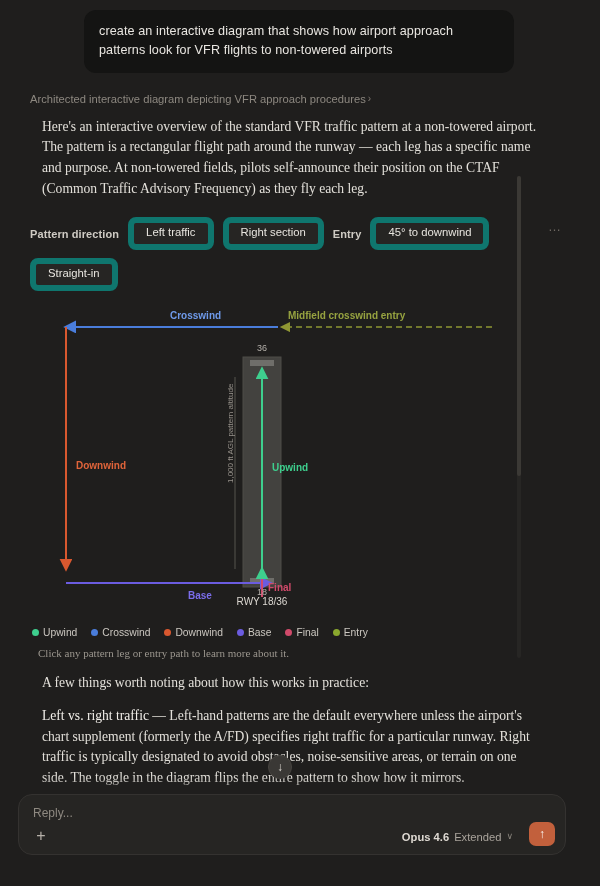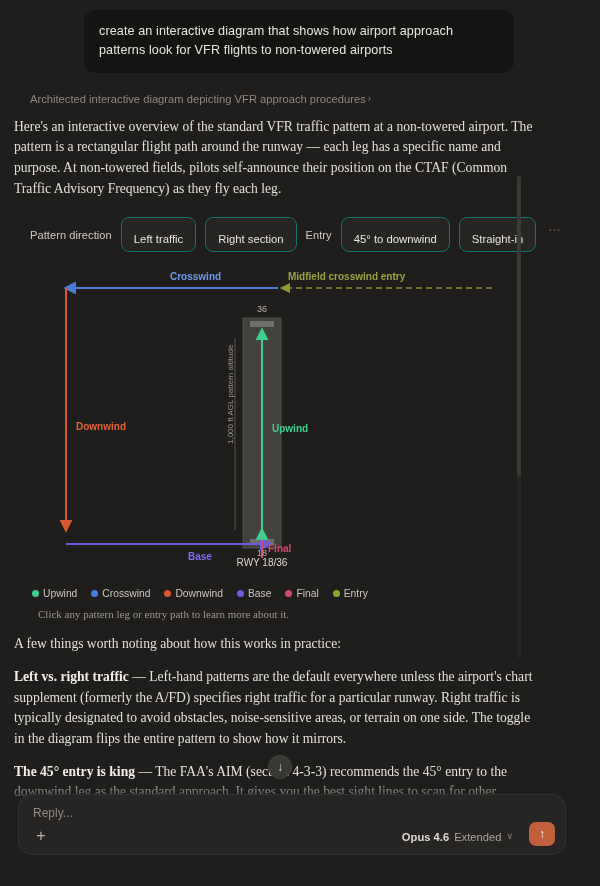--- a/index.html
+++ b/index.html
@@ -28,43 +28,43 @@
   
   .artifact-head {
     display: flex; align-items: center; gap: 2px;
     padding: 20px 0 0 30px;
     color: #8d8880; font-size: 11.2px;
   }
   .artifact-head .chev { font-size: 10px; color: #807a73; }
 
   
   .prose {
-    padding: 12px 40px 0 14px;
+    padding: 12px 40px 0 42px;
     color: #e3e0da;
     font-family: "Liberation Serif", serif;
     font-size: 13.6px;
     line-height: 1.52;
   }
   .prose p { margin: 0 0 12px 0; }
-  .prose b { color: #f2efea; font-weight: bold; }
+  .prose b { color: #f2efea; font-weight: normal; }
 
   
   .chips {
     display: flex; flex-wrap: wrap; align-items: center;
     gap: 8px 9px;
     padding: 6px 30px 0 30px;
     position: relative;
   }
-  .chip-label { color: #cfcbc4; font-size: 11px; font-weight: normal; letter-spacing: .1px; }
+  .chip-label { color: #cfcbc4; font-size: 11px; font-weight: bold; letter-spacing: .1px; }
   .chip {
-    border: 1px solid #0f766e;
+    border: 6px solid #0f766e;
     background: #262523;
     color: #e7e4de;
     border-radius: 8px;
-    padding: 15px 12px 6px 12px;
+    padding: 3px 12px 6px 12px;
     font-size: 11.3px;
     white-space: nowrap;
   }
   .chip-dots {
     position: absolute; right: 22px; top: 8px;
     color: #6e6862; font-size: 13px; letter-spacing: 1px;
   }
 
   
   .diagram-wrap { position: relative; padding: 16px 30px 0 30px; }

